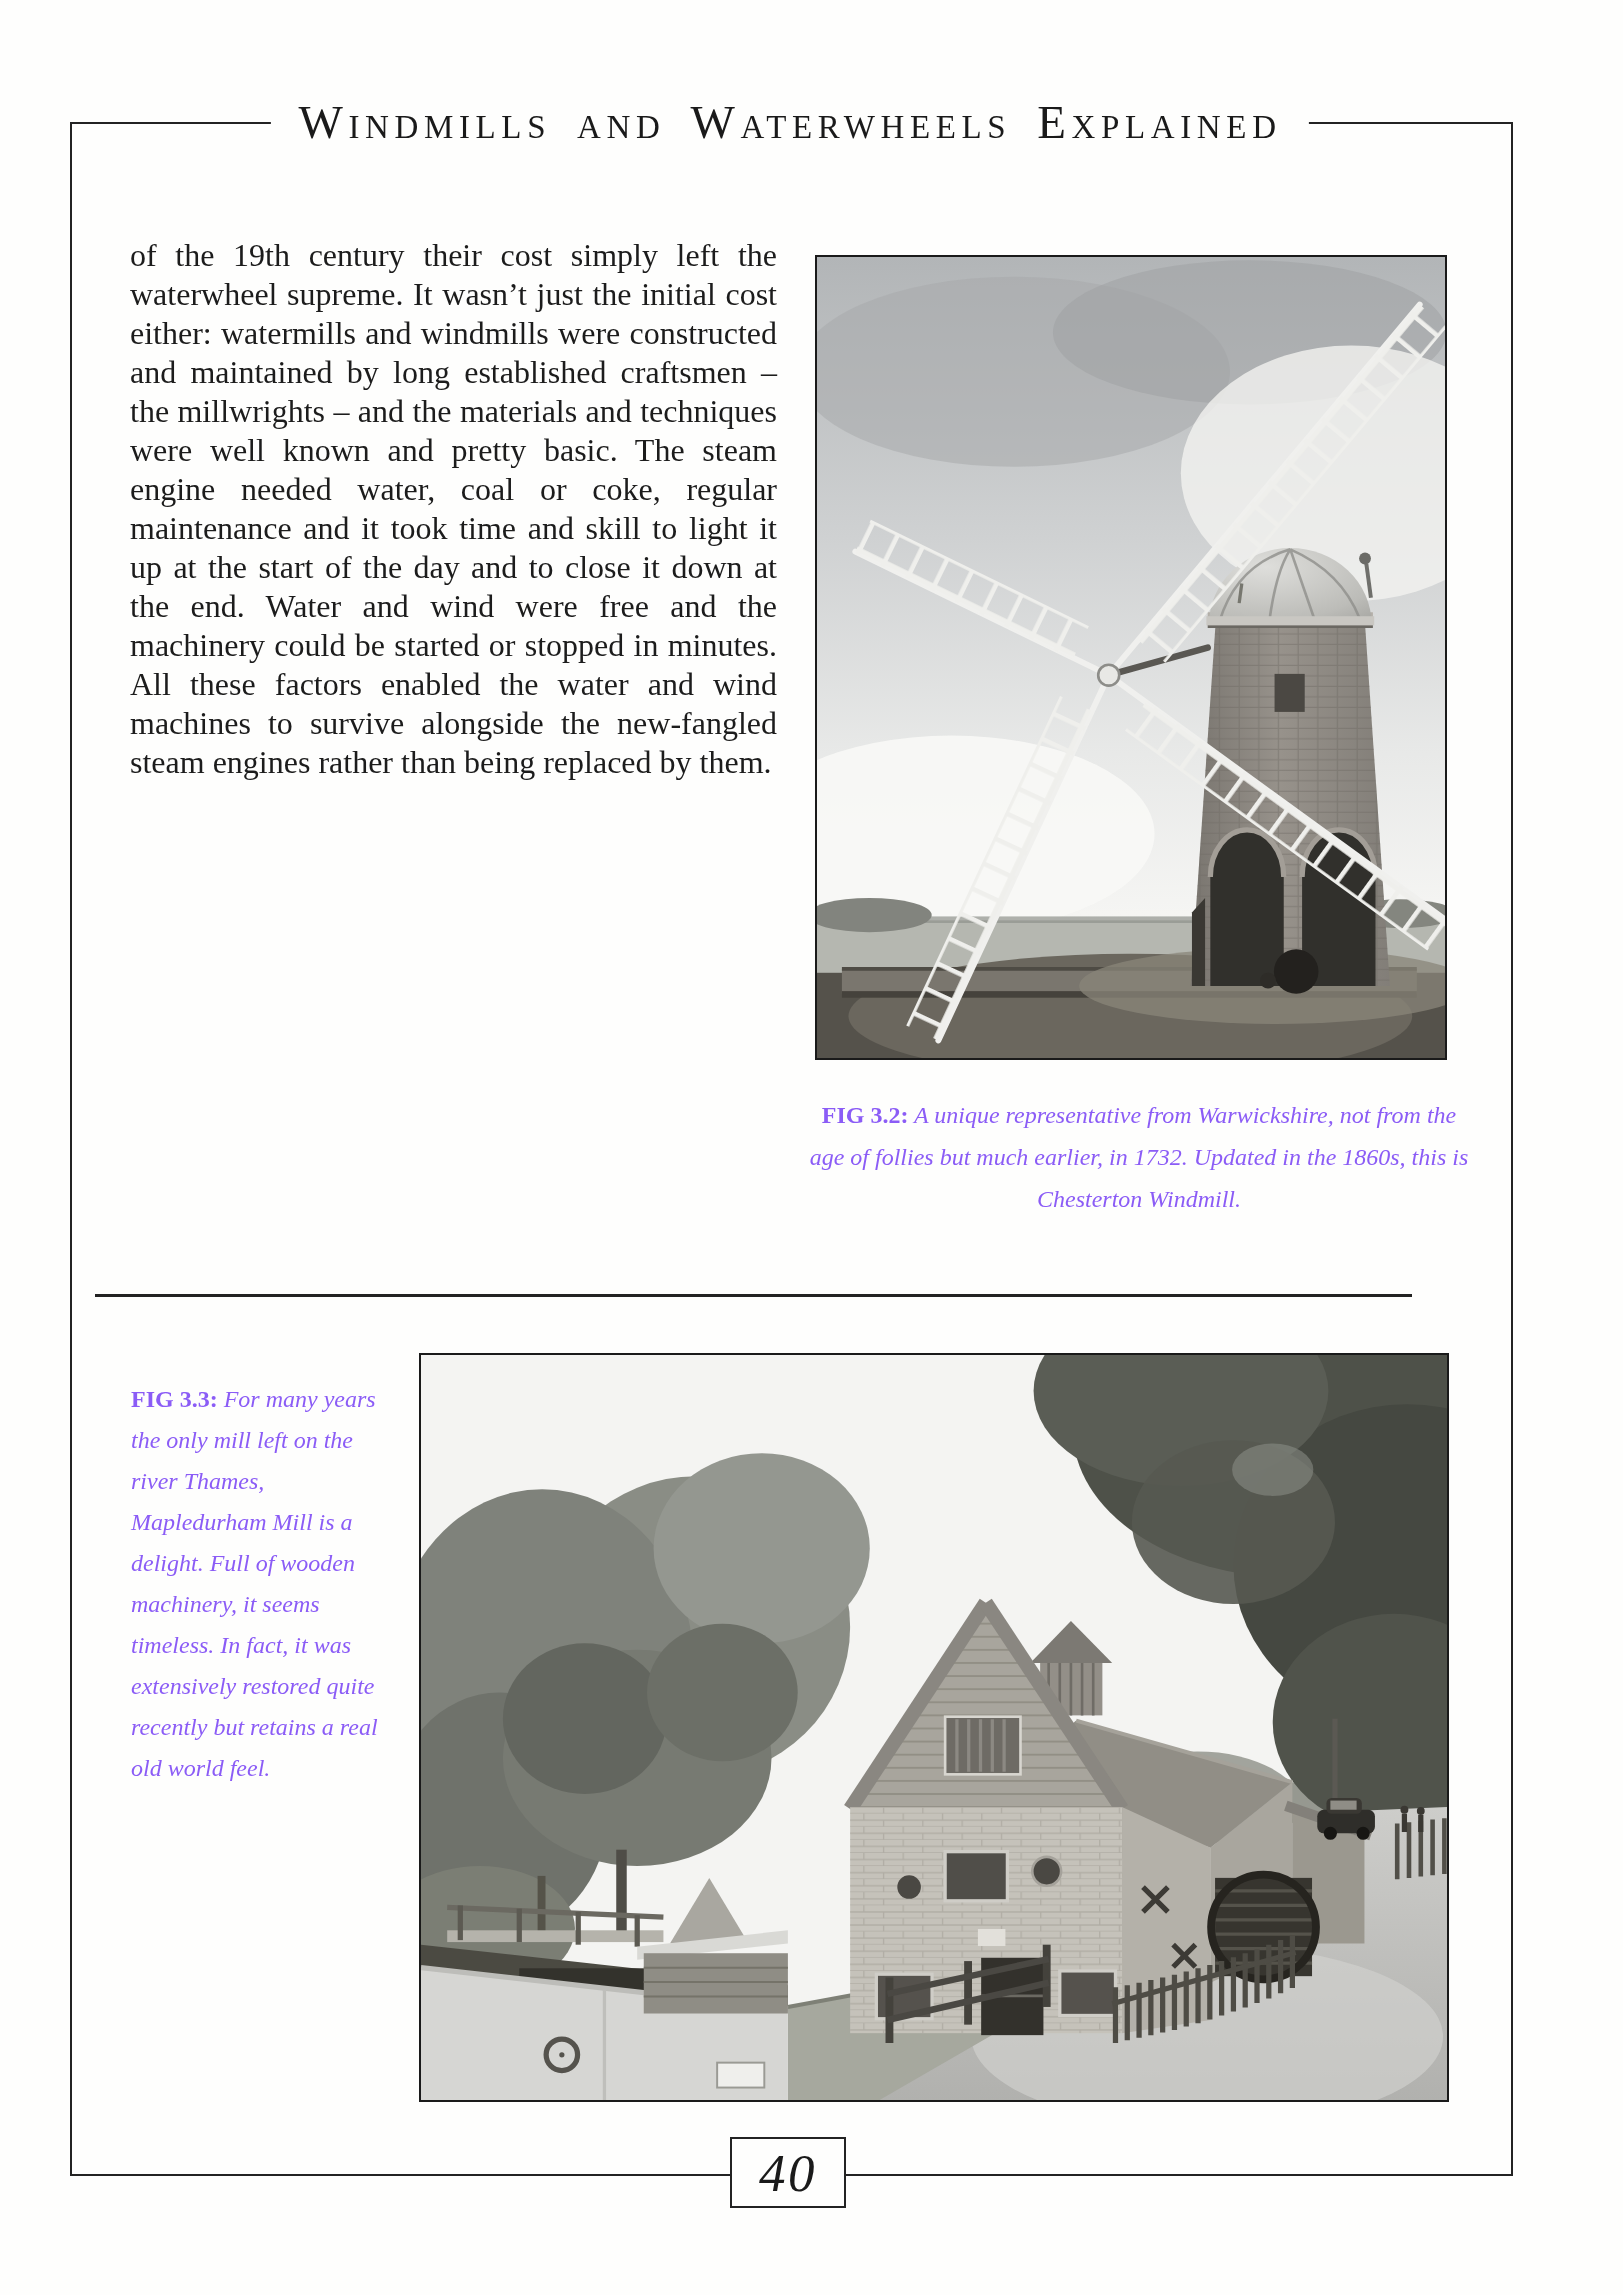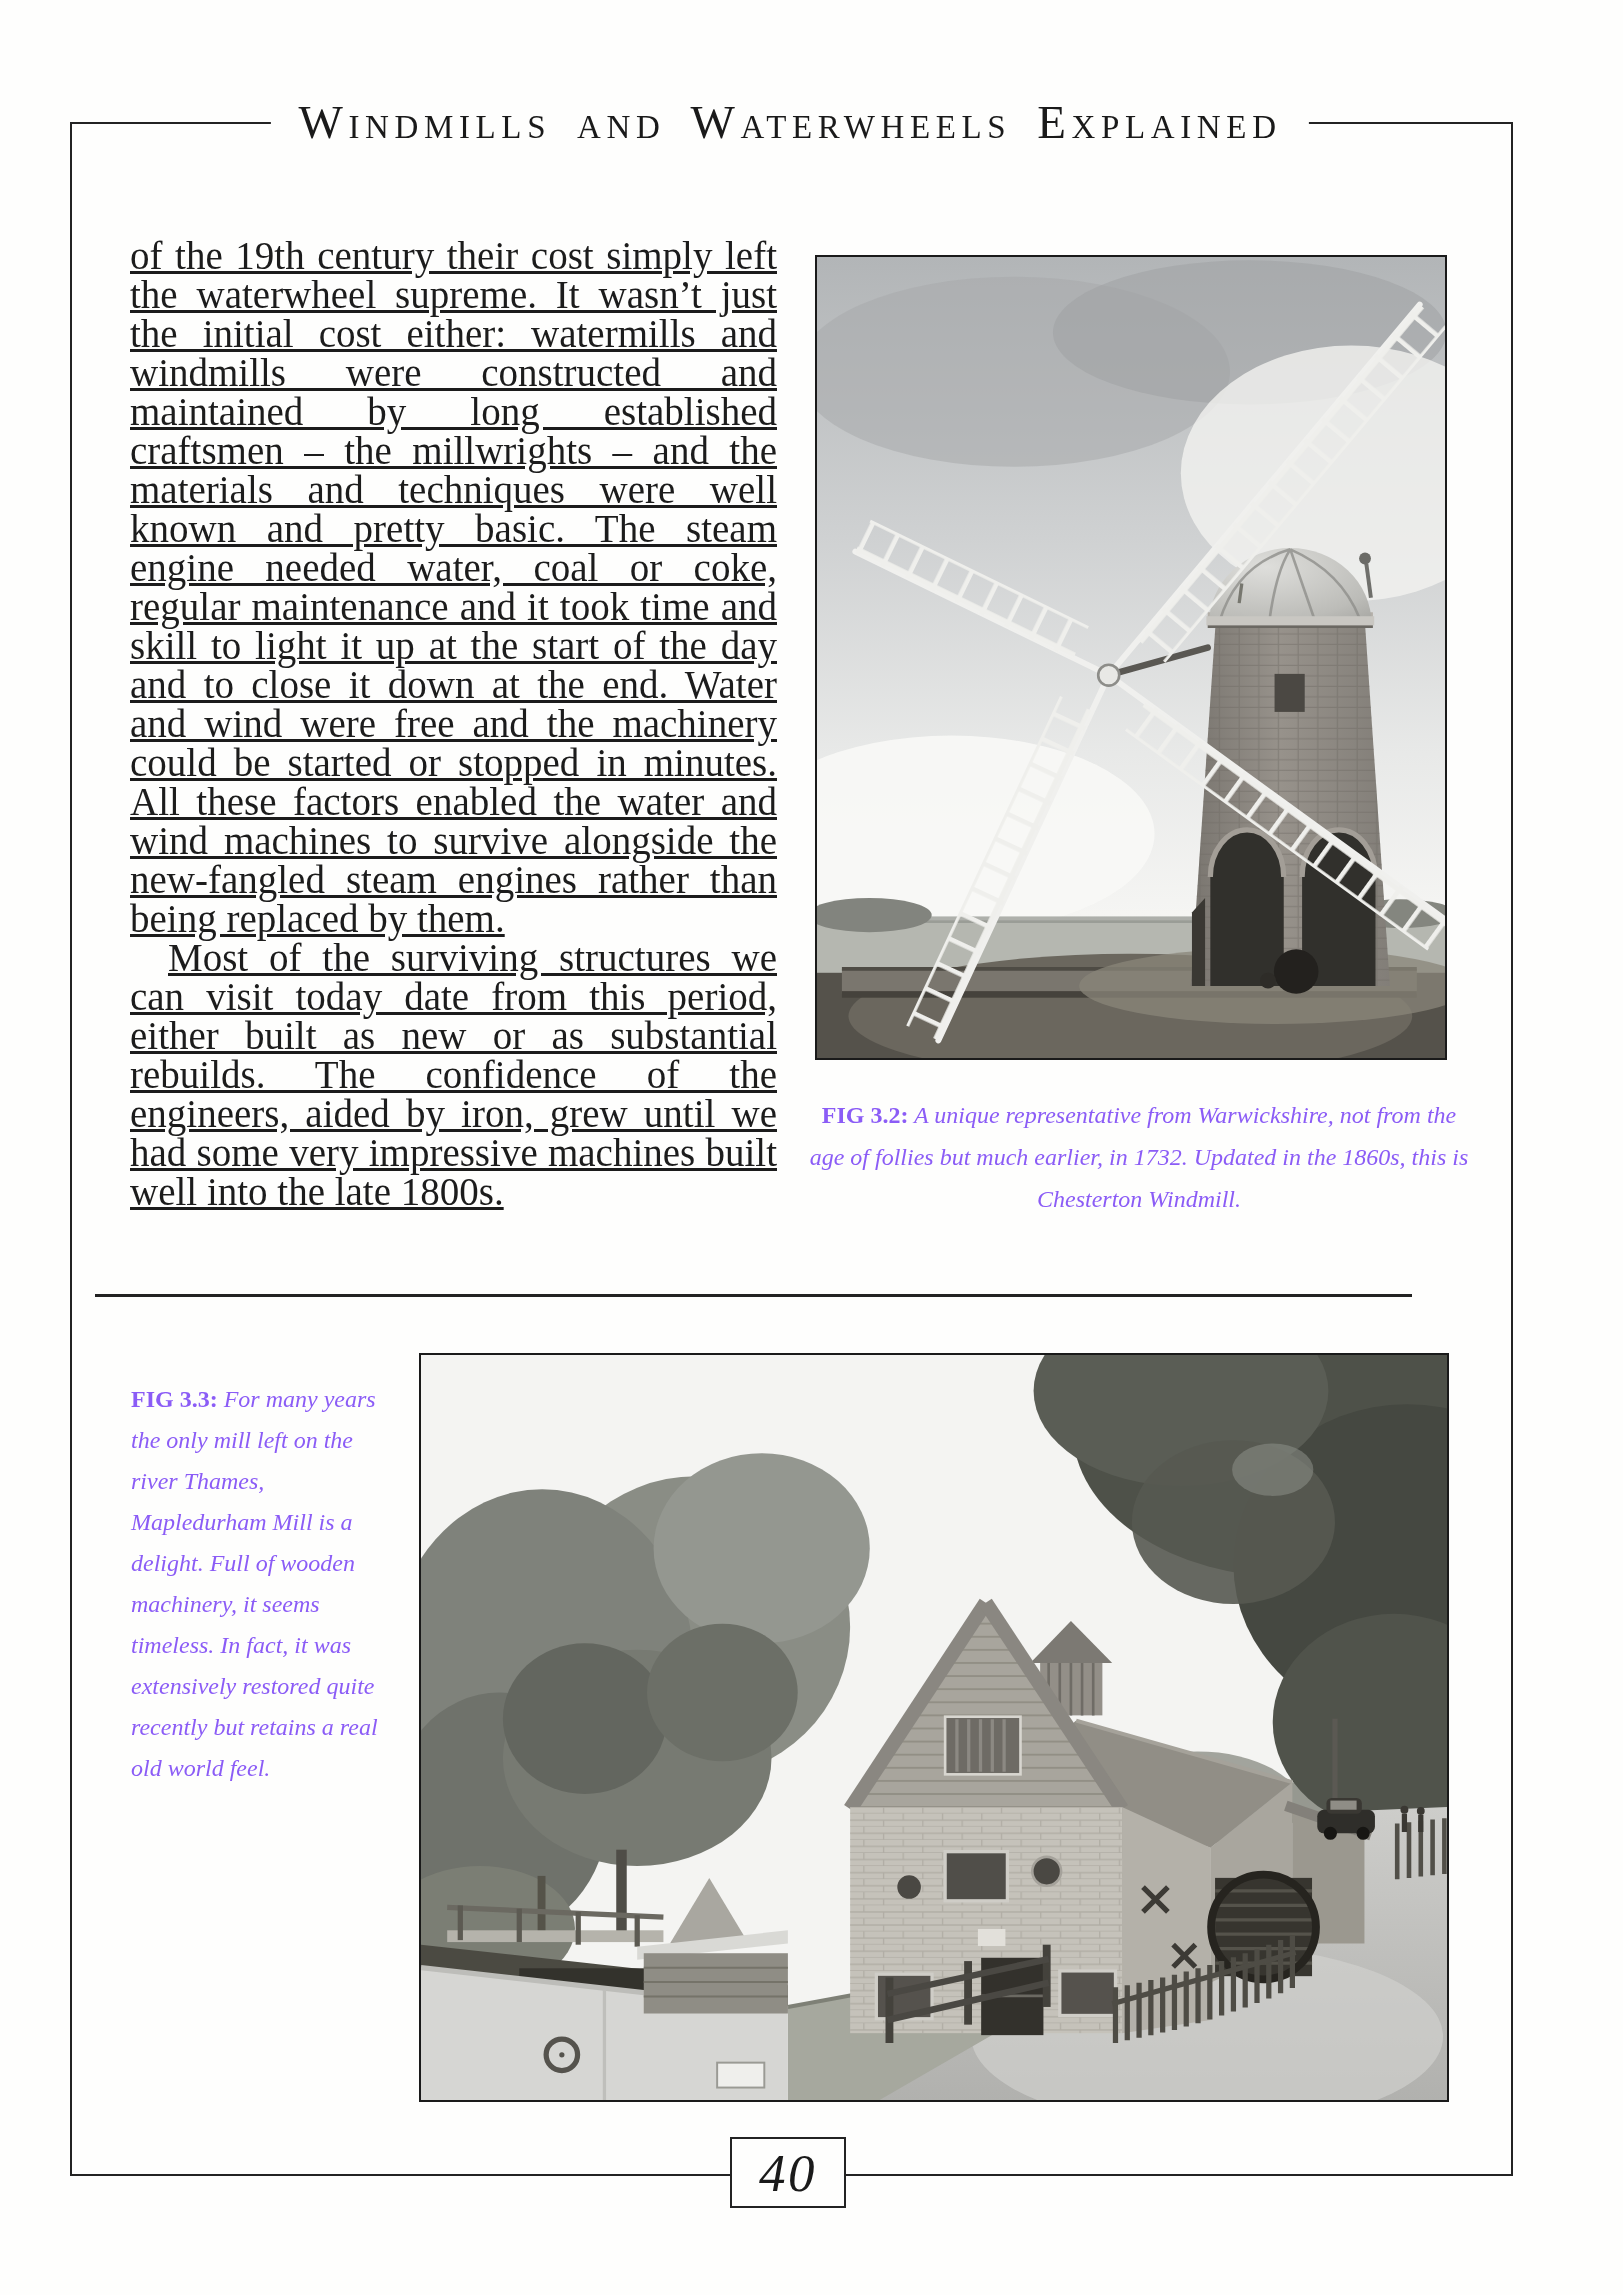--- a/index.html
+++ b/index.html
@@ -5,21 +5,21 @@
   html,body{margin:0;padding:0;background:#ffffff;}
   .page{position:relative;width:1623px;height:2295px;background:#fefefd;overflow:hidden;
         font-family:"Liberation Serif", serif;color:#1c1c1c;}
   .frame{position:absolute;left:70px;top:122px;width:1439px;height:2050px;
          border:2.6px solid #232323;}
   .header-title{position:absolute;left:790px;top:122px;transform:translate(-50%,-50%);
          background:#fefefd;padding:0 27.5px;white-space:nowrap;
          font-variant:small-caps;font-size:47px;letter-spacing:0.12em;word-spacing:0.18em;
          color:#1a1a1a;z-index:3;}
   .body-col{position:absolute;left:130px;top:236px;width:647px;
-         font-size:39px;line-height:39px;text-align:justify;text-decoration:underline;}
+         font-size:32px;line-height:39px;text-align:justify;}
   .body-col p{margin:0;}
   .body-col p + p{text-indent:38px;}
   .photo{position:absolute;border:2.6px solid #1a1a1a;box-sizing:border-box;background:#dcdcda;}
   .photo svg{display:block;width:100%;height:100%;}
   .fig32-photo{left:815px;top:255px;width:632px;height:805px;}
   .fig33-photo{left:419px;top:1353px;width:1030px;height:749px;}
   .caption{font-size:24px;font-style:italic;color:#8b5cf6;}
   .caption .fig-label{font-style:normal;font-weight:bold;}
   .fig32-caption{position:absolute;left:802px;top:1094px;width:674px;
          text-align:center;line-height:42px;}
@@ -35,21 +35,20 @@
 <body>
 
 <div class="page">
 
   <div class="frame"></div>
 
   <div class="header-title">Windmills and Waterwheels Explained</div>
 
   <div class="body-col">
     <p>of the 19th century their cost simply left the waterwheel supreme. It wasn’t just the initial cost either: watermills and windmills were constructed and maintained by long established craftsmen – the millwrights – and the materials and techniques were well known and pretty basic. The steam engine needed water, coal or coke, regular maintenance and it took time and skill to light it up at the start of the day and to close it down at the end. Water and wind were free and the machinery could be started or stopped in minutes. All these factors enabled the water and wind machines to survive alongside the new-fangled steam engines rather than being replaced by them.</p>
-    <p>Most of the surviving structures we can visit today date from this period, either built as new or as substantial rebuilds. The confidence of the engineers, aided by iron, grew until we had some very impressive machines built well into the late 1800s.</p>
   </div>
 
   <div class="photo fig32-photo">
     <svg viewBox="0 0 958 1222" preserveAspectRatio="none">
       <defs>
         <linearGradient id="sky" x1="0" y1="0" x2="0" y2="1">
           <stop offset="0" stop-color="#b2b5b7"></stop>
           <stop offset="0.35" stop-color="#cfd1d2"></stop>
           <stop offset="0.62" stop-color="#e8e9e8"></stop>
           <stop offset="0.82" stop-color="#f5f5f3"></stop>

